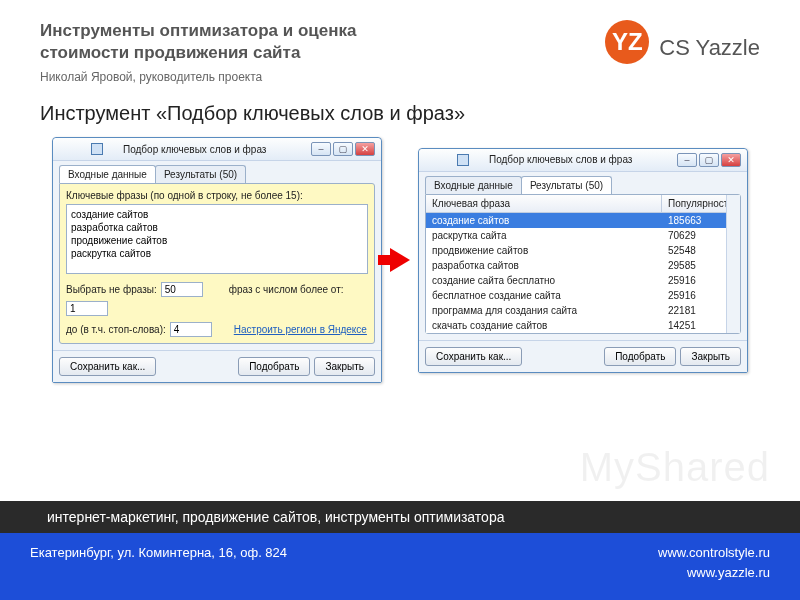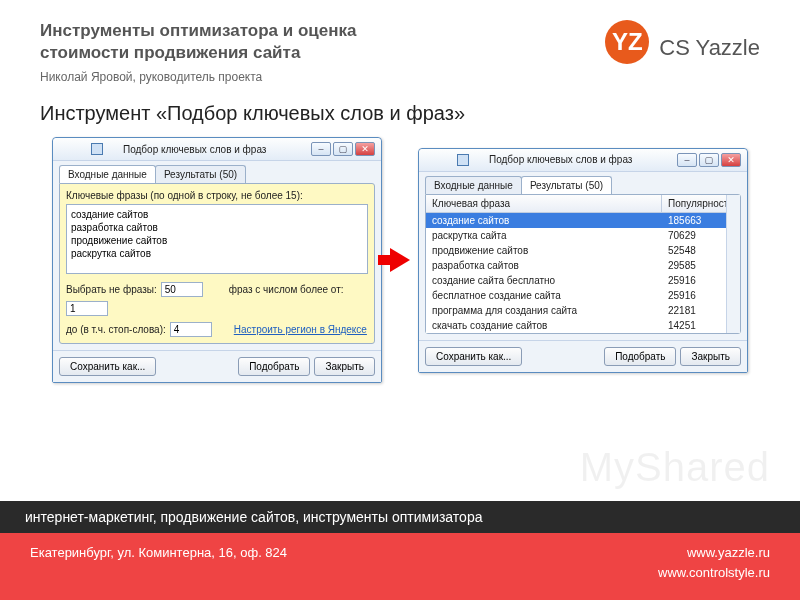--- a/index.html
+++ b/index.html
@@ -37,22 +37,22 @@
   .grid-head { display:flex; background:linear-gradient(#fdfdfd,#e9eef6); border-bottom:1px solid #c0cde0; font-size:10px; }
   .grid-head div { padding:3px 6px; border-right:1px solid #c0cde0; }
   .col1 { flex:1; } .col2 { width:78px; }
   .grid-body { background:#fff; max-height:120px; overflow:hidden; }
   .grid-row { display:flex; font-size:10px; }
   .grid-row div { padding:2px 6px; }
   .grid-row.sel { background:#3a7de0; color:#fff; }
   .scroll { position:absolute; right:0; top:0; bottom:0; width:14px; background:#eef3f9; border-left:1px solid #c6d4e8; }
   .results-wrap { position:relative; }
   .footer { position:absolute; left:0; right:0; bottom:0; color:#fff; }
-  .footer-top { background:#2a2a2a; padding:8px 25px; font-size:14px; }
-  .footer-bot { background:#ef4444; padding:10px 30px 18px; display:flex; justify-content:space-between; font-size:13px; }
+  .footer-top { background:#2a2a2a; padding:8px 47px; font-size:14px; }
+  .footer-bot { background:#1d4ed8; padding:10px 30px 18px; display:flex; justify-content:space-between; font-size:13px; }
   .footer-bot div { line-height:1.5; }
   .watermark { position:absolute; right:30px; bottom:110px; font-size:40px; color:rgba(0,0,0,0.06); font-weight:300; letter-spacing:1px; pointer-events:none; }
 </style>
 </head>
 <body>
 
 <div class="header">
   <div class="header-left">
     <div class="header-title">
       <span>Инструменты оптимизатора и оценка</span><br>
@@ -186,17 +186,17 @@
 
 <div class="watermark">MyShared</div>
 
 <div class="footer">
   <div class="footer-top">интернет-маркетинг, продвижение сайтов, инструменты оптимизатора</div>
   <div class="footer-bot">
     <div>
       <div>Екатеринбург, ул. Коминтерна, 16, оф. 824</div>
     </div>
     <div style="text-align:right">
+      <div>www.controlstyle.ru</div>
       <div>www.yazzle.ru</div>
-      <div>www.controlstyle.ru</div>
     </div>
   </div>
 </div>
 
 </body></html>

